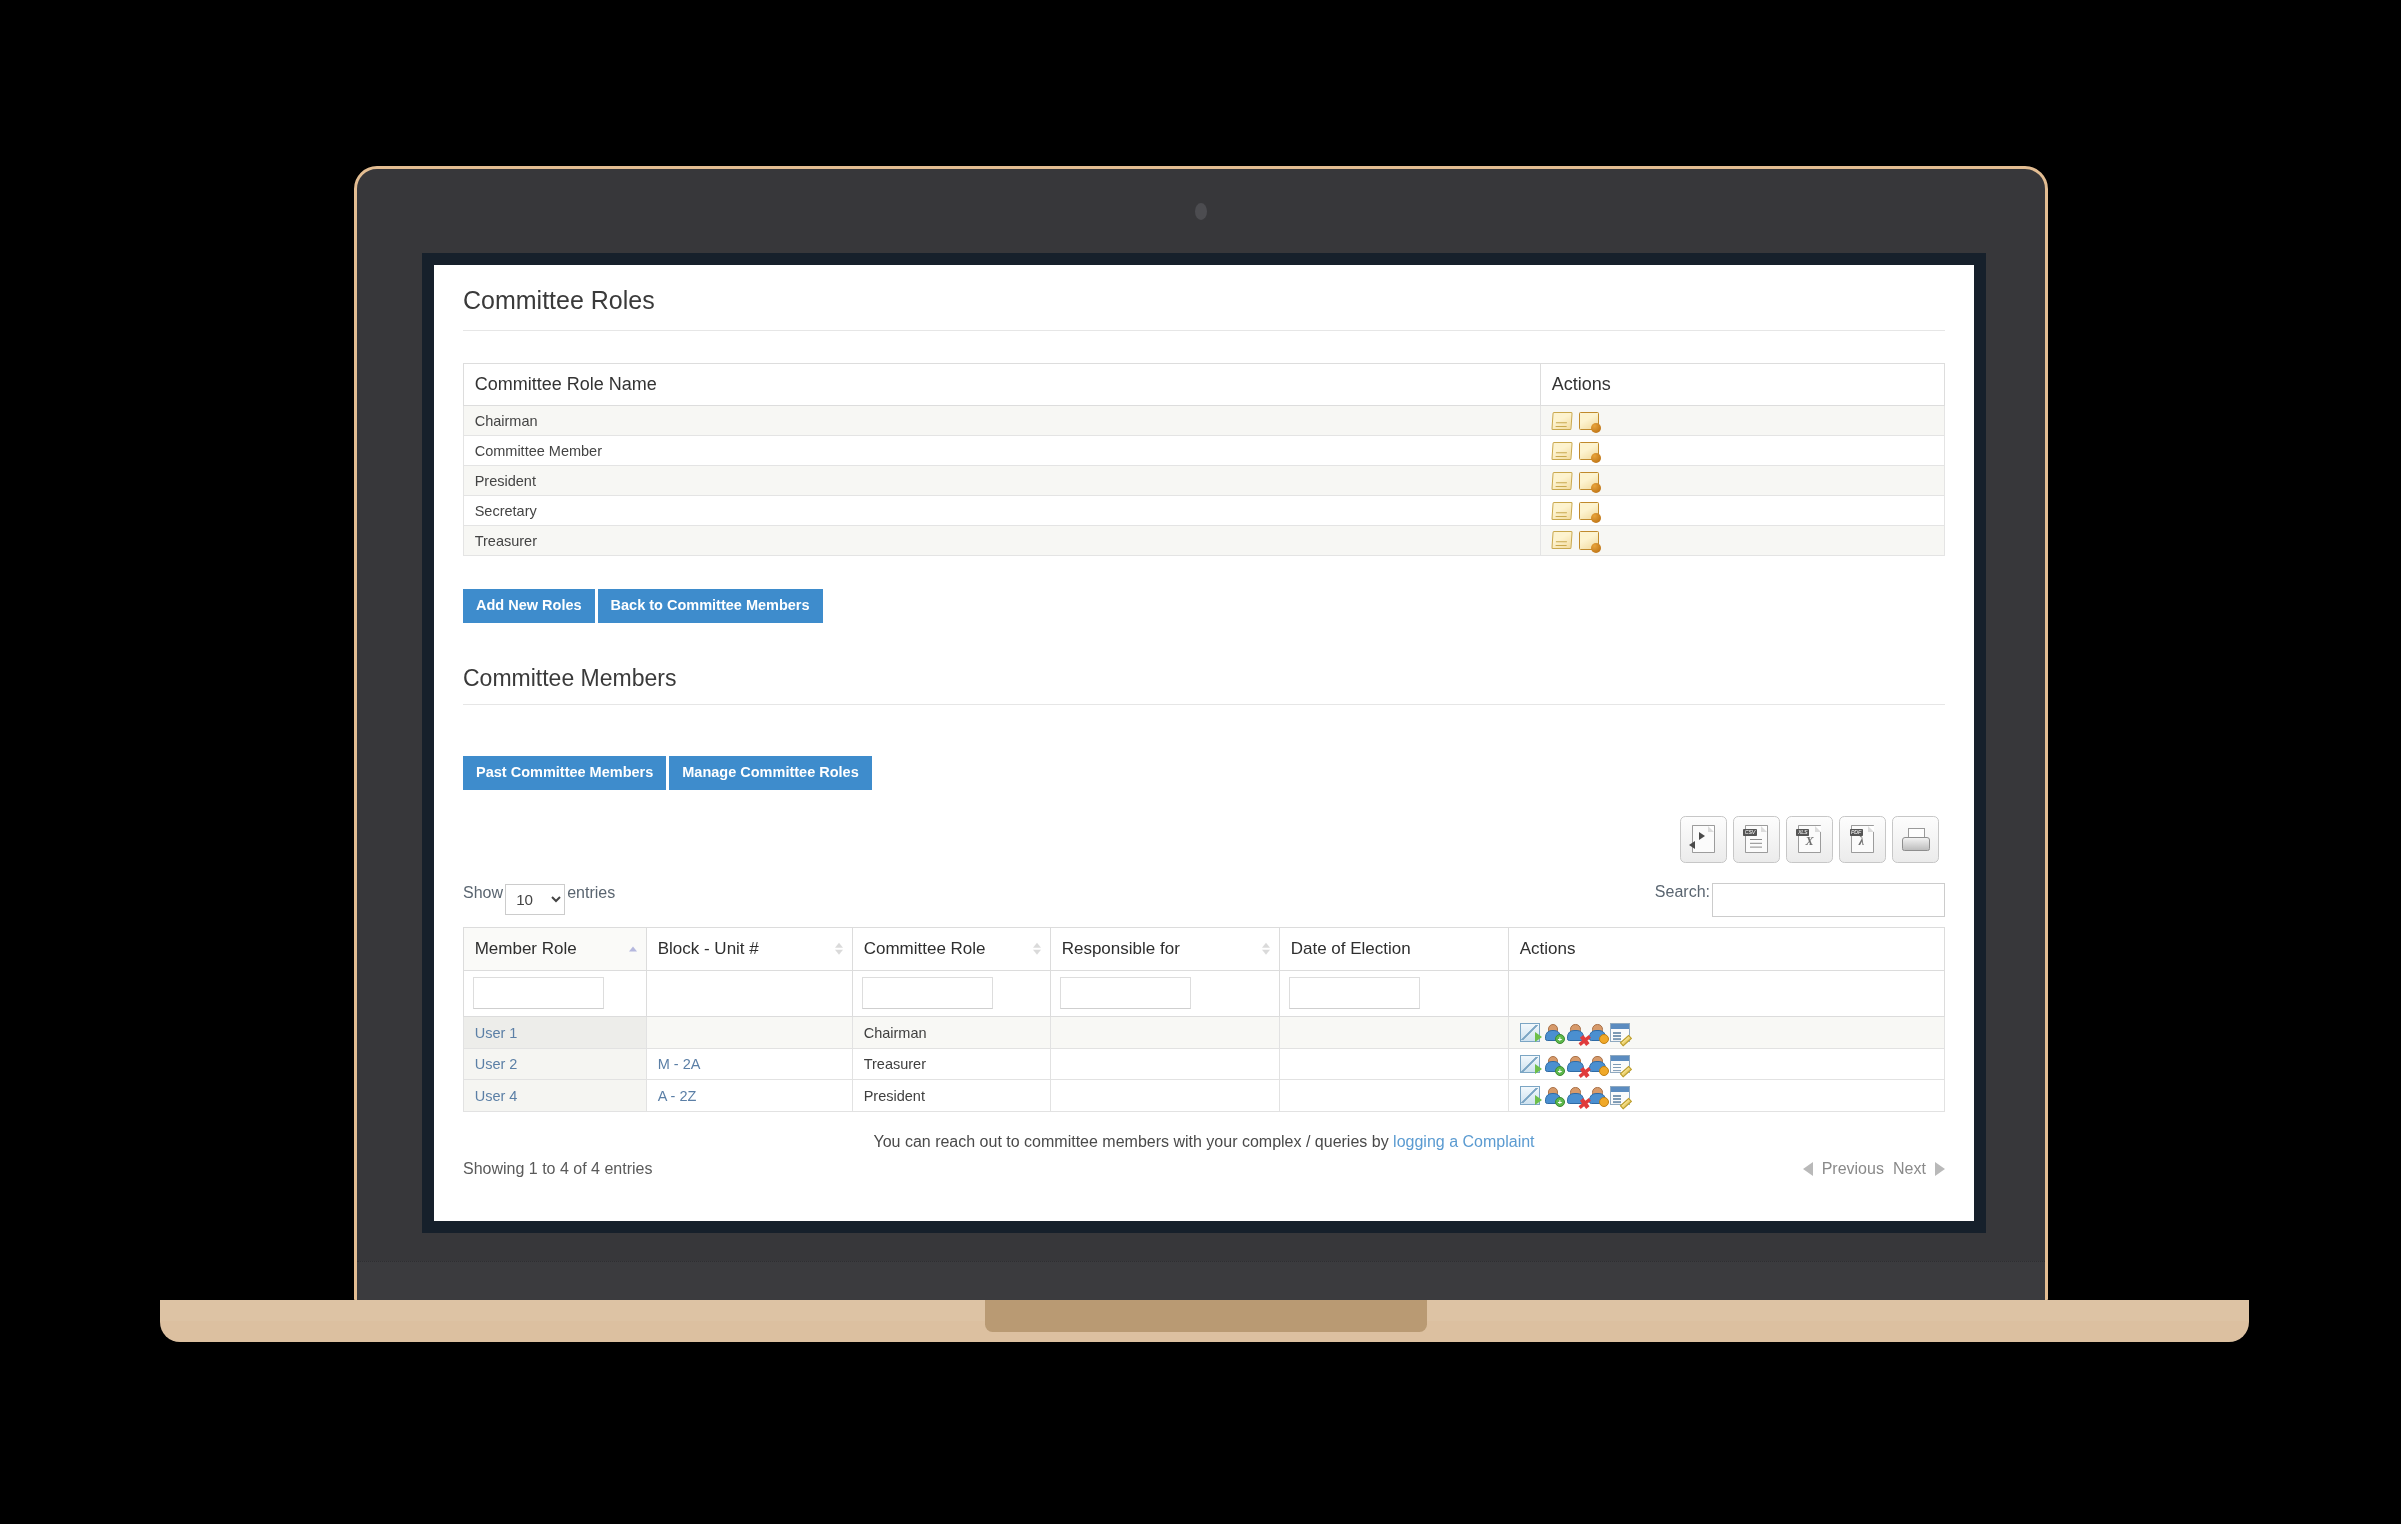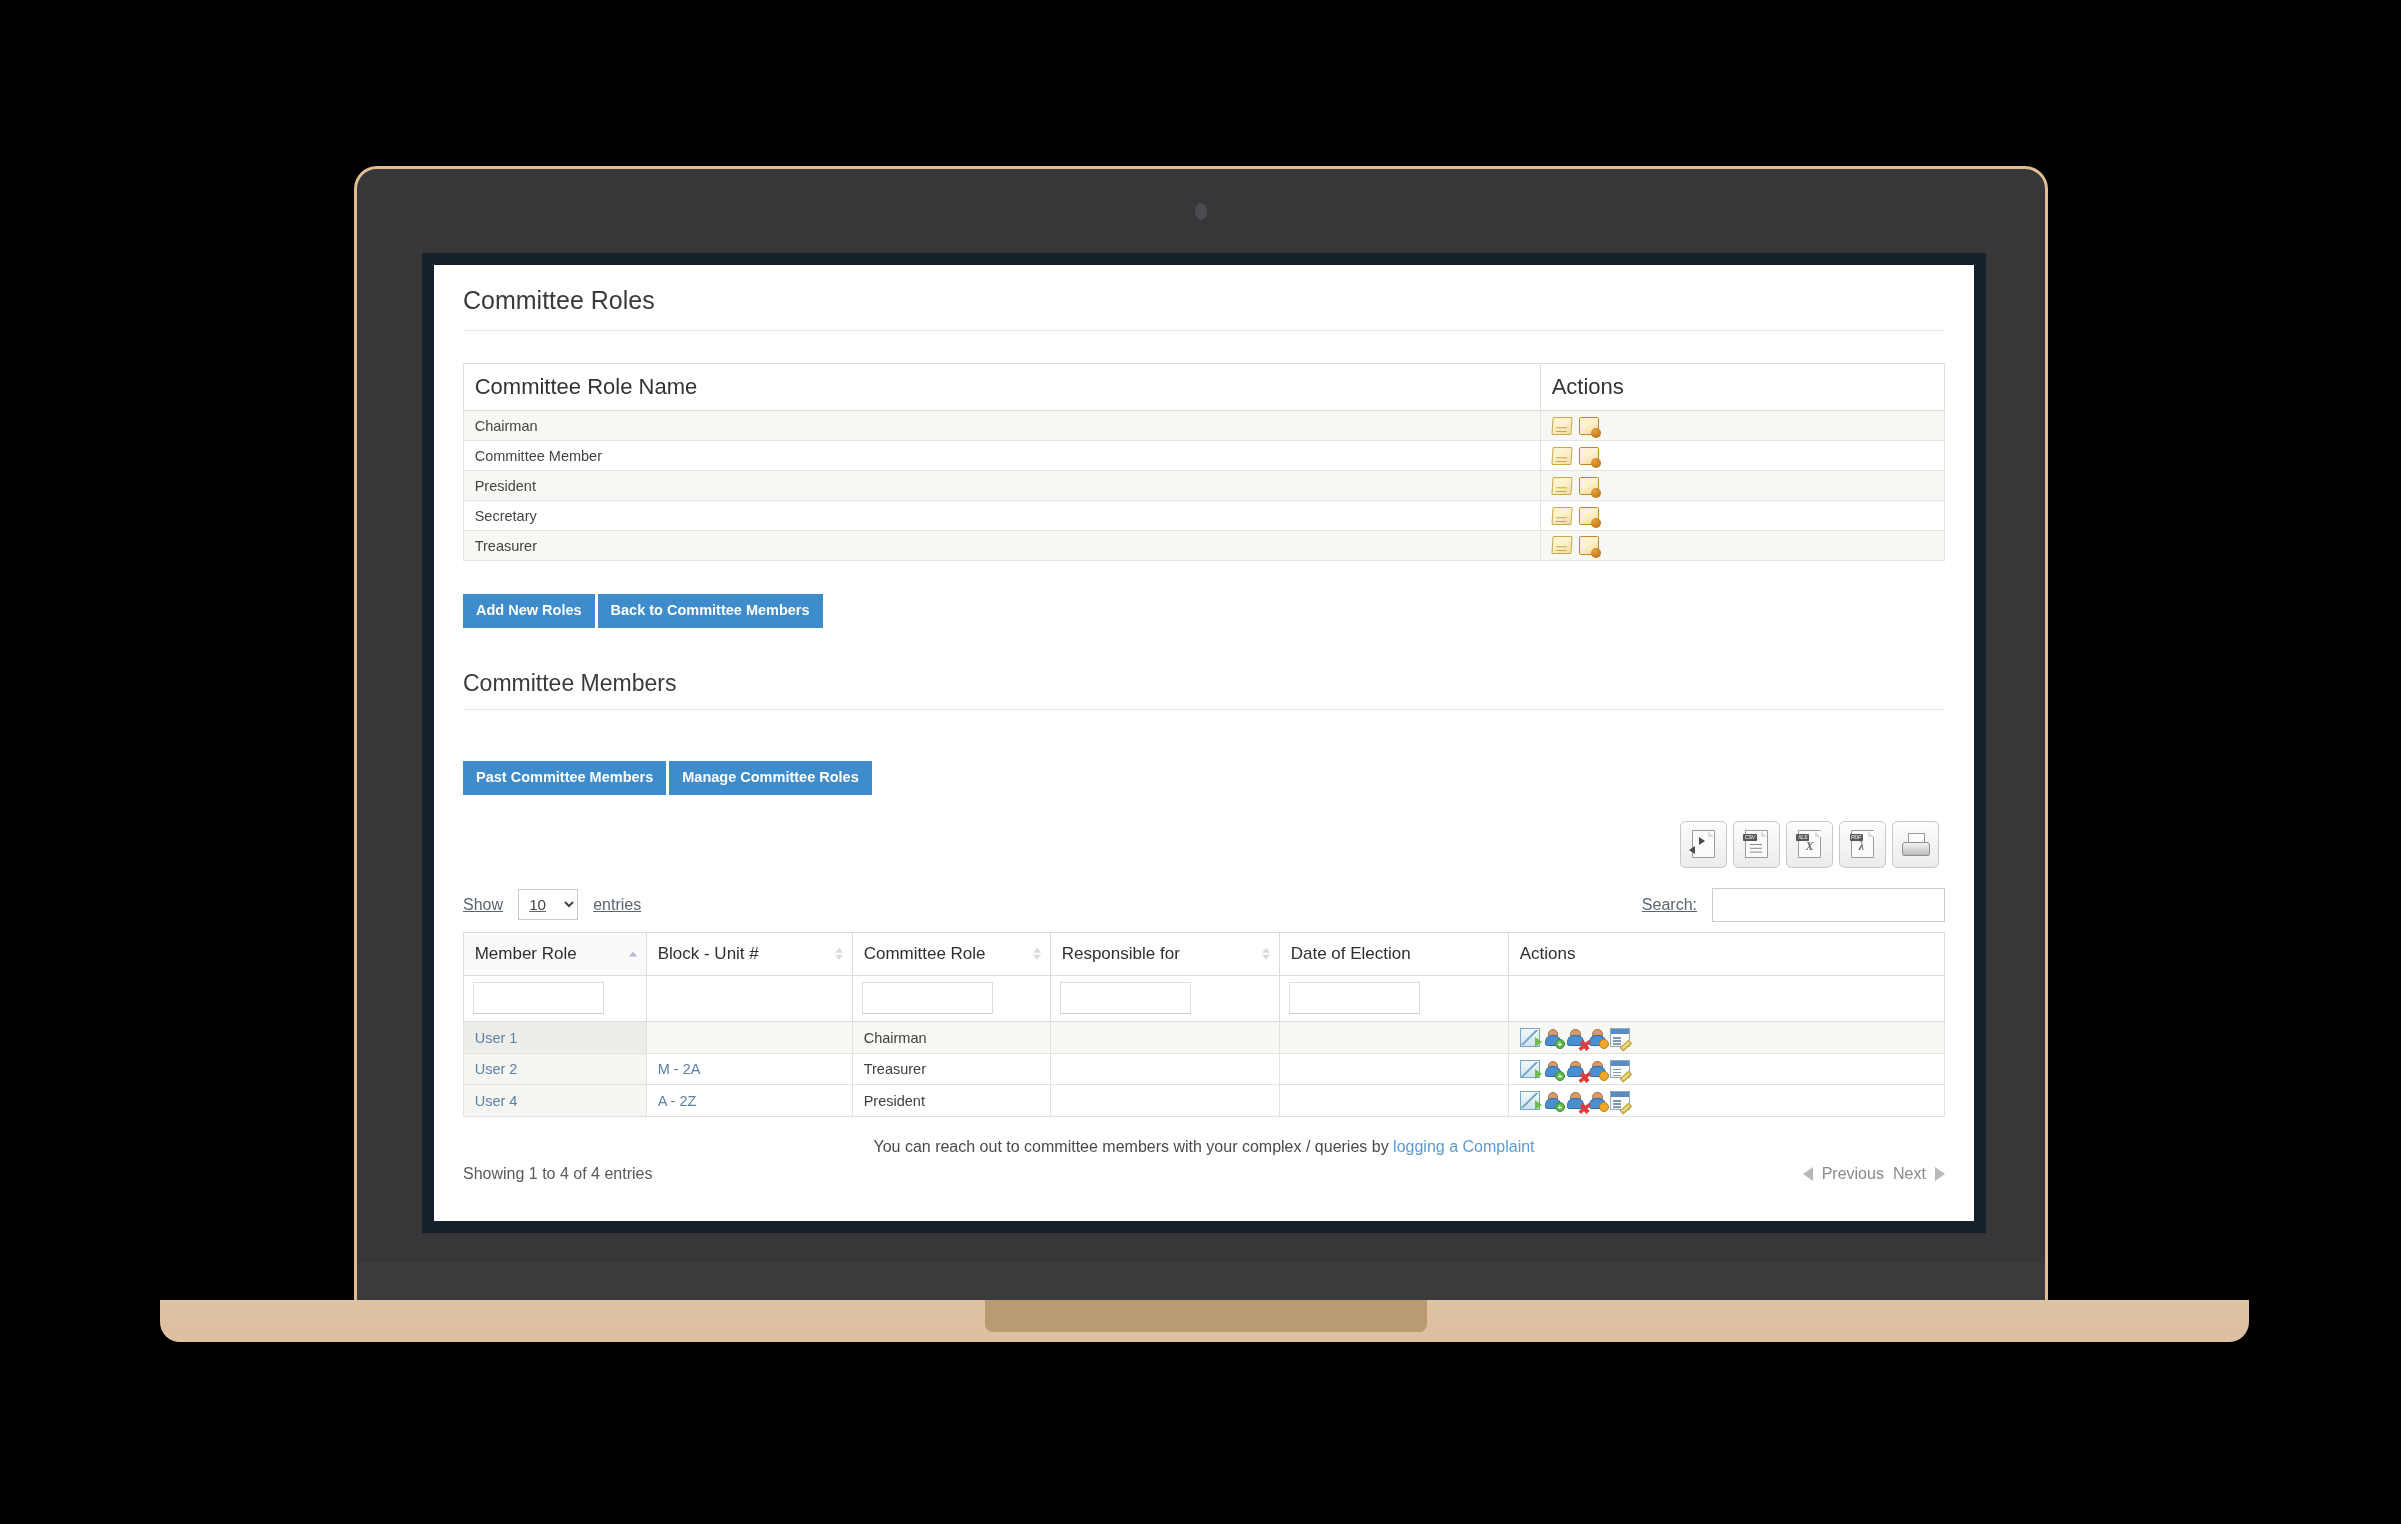--- a/index.html
+++ b/index.html
@@ -87,21 +87,21 @@
 
   
   table.grid {
     width: 100%;
     border-collapse: collapse;
     font-size: 14.5px;
   }
   table.grid th {
     text-align: left;
     font-weight: normal;
-    font-size: 22px;
+    font-size: 18px;
     color: #333;
     padding: 10px 10.7px;
     border: 0.8px solid #dddddd;
     background: #fff;
   }
   table.grid td {
     padding: 5.3px 10.7px;
     border: 0.8px solid #e4e4e4;
     color: #444;
     font-size: 14.5px;
@@ -240,23 +240,22 @@
     border-radius: 3px 3px 2.3px 2.3px;
   }
 
   
   .dt-top {
     display: flex; justify-content: space-between; align-items: center;
     margin-bottom: 10.7px;
     font-size: 16px; color: #555;
   }
   .dt-length label, .dt-filter label {
-    display: flex; align-items: center; gap: 15px;
+    display: flex; align-items: flex-start; gap: 2px;
     color: #5a6570;
-    text-decoration: underline;
   }
   select.dt-select {
     font-size: 15.2px; padding: 4.6px 6.1px;
     border: 0.8px solid #ccc; background: #fff;
     font-family: "Liberation Sans", sans-serif;
     color: #444;
   }
   input.dt-search {
     width: 233px; height: 34px;
     border: 0.8px solid #ccc;

